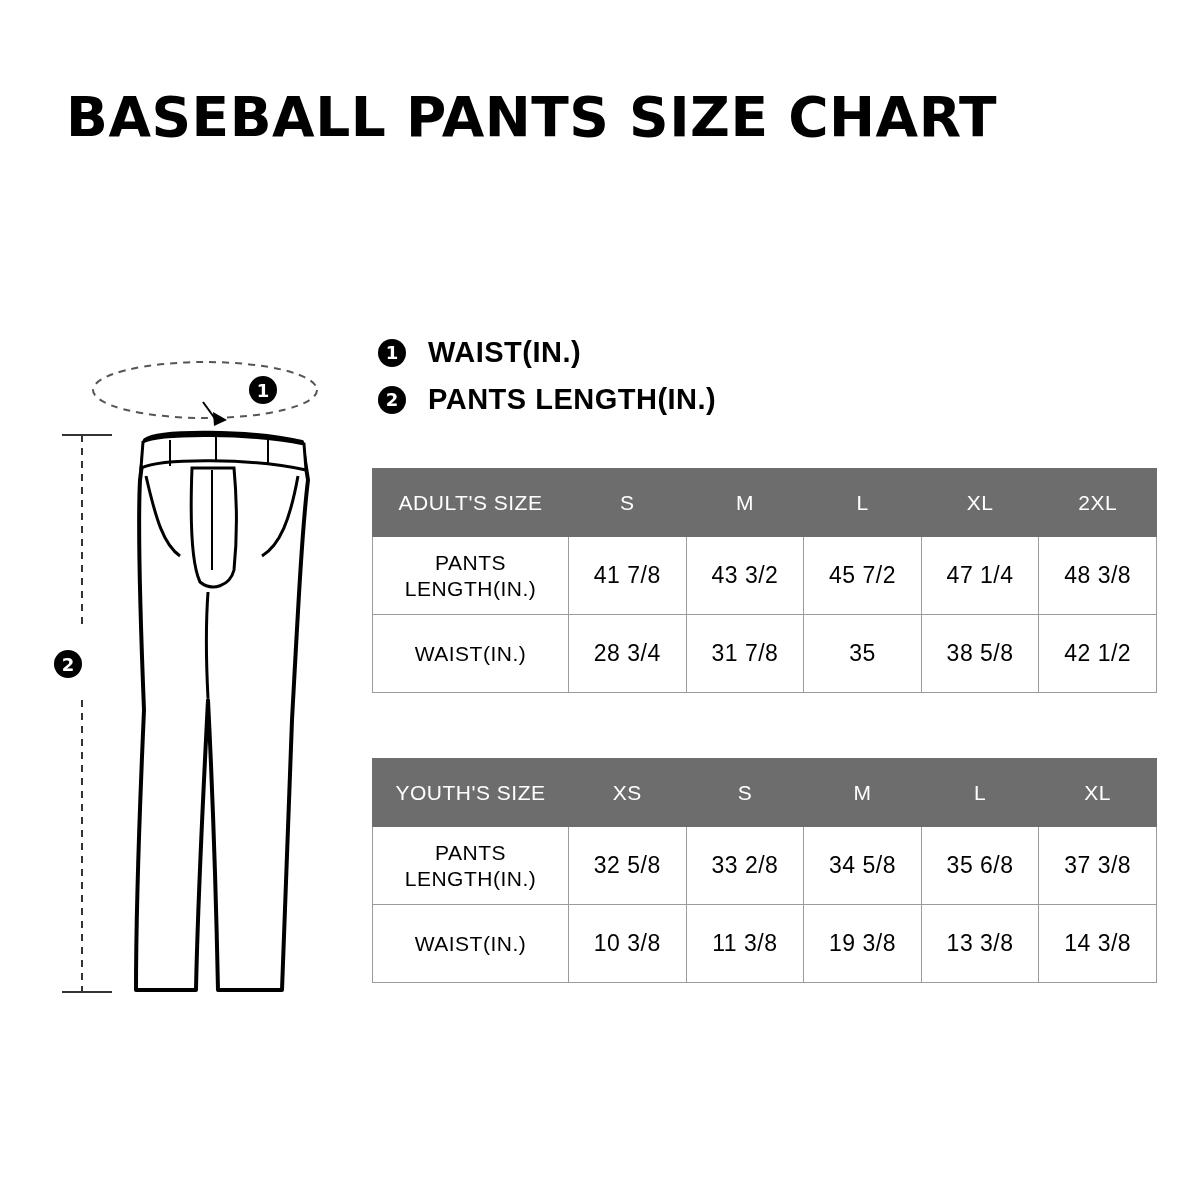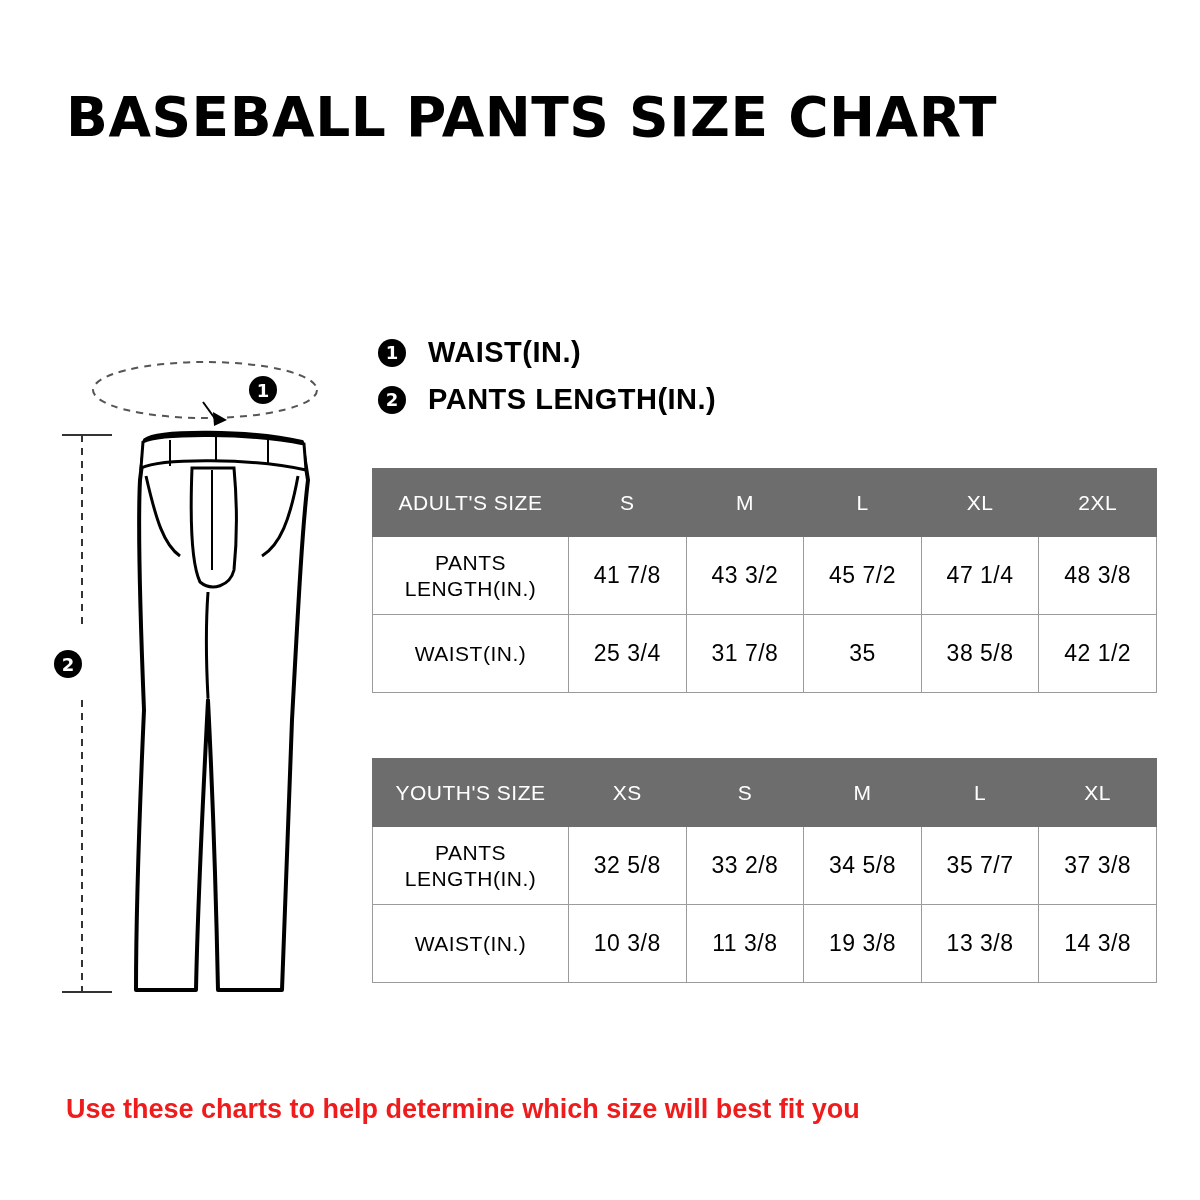--- a/index.html
+++ b/index.html
@@ -234,21 +234,21 @@
       <tr>
         <td class="row-label">PANTS LENGTH(IN.)</td>
         <td>41 7/8</td>
         <td>43 3/2</td>
         <td>45 7/2</td>
         <td>47 1/4</td>
         <td>48 3/8</td>
       </tr>
       <tr>
         <td class="row-label">WAIST(IN.)</td>
-        <td>25 3/4</td>
+        <td>28 3/4</td>
         <td>31 7/8</td>
         <td>35</td>
         <td>38 5/8</td>
         <td>42 1/2</td>
       </tr>
     </tbody>
   </table>
 
   <table class="tbl-youth">
     <colgroup>
@@ -268,29 +268,28 @@
         <th>L</th>
         <th>XL</th>
       </tr>
     </thead>
     <tbody>
       <tr>
         <td class="row-label">PANTS LENGTH(IN.)</td>
         <td>32 5/8</td>
         <td>33 2/8</td>
         <td>34  5/8</td>
-        <td>35 7/7</td>
+        <td>35 6/8</td>
         <td>37 3/8</td>
       </tr>
       <tr>
         <td class="row-label">WAIST(IN.)</td>
         <td>10 3/8</td>
         <td>11 3/8</td>
         <td>19 3/8</td>
         <td>13 3/8</td>
         <td>14 3/8</td>
       </tr>
     </tbody>
   </table>
 
-  <div class="footer">Use these charts to help determine which size will best fit you</div>
 
 </div>
 
 </body></html>

